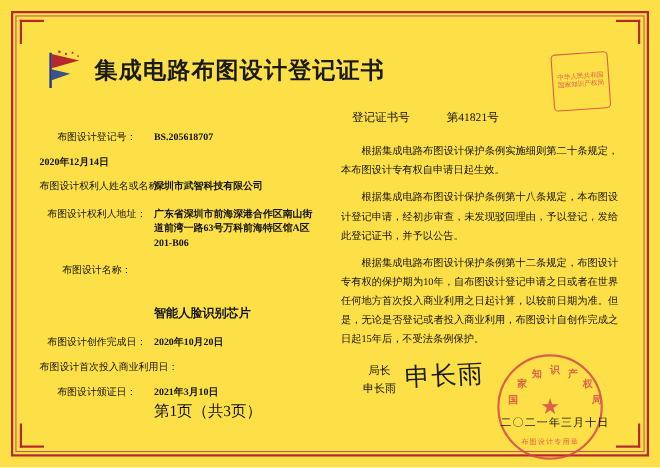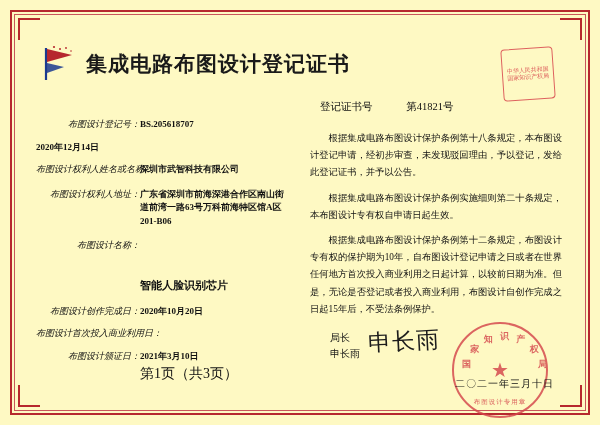--- a/index.html
+++ b/index.html
@@ -7,21 +7,21 @@
     padding: 0;
     background: #ffffff;
   }
   body {
     font-family: "Liberation Serif", serif;
   }
   #page {
     position: relative;
     width: 600px;
     height: 425px;
-    background: #fef9c3;
+    background: #fde047;
     overflow: hidden;
   }
   
   .border-outer {
     position: absolute;
     left: 10px; top: 10px;
     width: 580px; height: 405px;
     border: 2px solid #b6282e;
     box-sizing: border-box;
   }
@@ -114,23 +114,22 @@
     line-height: 1.5;
   }
   .field {
     display: flex;
     margin-bottom: 9px;
     align-items: flex-start;
   }
   .field .f-label {
     width: 104px;
     flex: 0 0 104px;
-    text-align: right;
-    white-space: nowrap;
-    font-style: italic;
+    text-align: center;
+    white-space: nowrap;
   }
   .field .f-value {
     flex: 1 1 auto;
     font-weight: bold;
   }
   .field.tall { margin-bottom: 11px; }
   .f-value.big {
     font-size: 11px;
     margin-top: 38px;
   }
@@ -152,20 +151,21 @@
   }
 
   
   .sign-block {
     position: absolute;
     left: 330px;
     top: 330px;
     font-size: 10px;
     color: #111;
     line-height: 1.6;
+    text-align: center;
   }
   .sign-block .sline { white-space: nowrap; }
   .signature {
     position: absolute;
     left: 368px;
     top: 326px;
     font-size: 23px;
     color: #1c1c1c;
     font-family: "Liberation Serif", serif;
     letter-spacing: 1px;
@@ -302,22 +302,22 @@
       <span class="f-label">布图设计首次投入商业利用日：</span>
       <span class="f-value"></span>
     </div>
     <div class="field">
       <span class="f-label">布图设计颁证日：</span>
       <span class="f-value">2021年3月10日</span>
     </div>
   </div>
 
   <div class="body-text">
+    <p>根据集成电路布图设计保护条例实施细则第二十条规定，本布图设计专有权自申请日起生效。</p>
     <p>根据集成电路布图设计保护条例第十八条规定，本布图设计登记申请，经初步审查，未发现驳回理由，予以登记，发给此登记证书，并予以公告。</p>
-    <p>根据集成电路布图设计保护条例实施细则第二十条规定，本布图设计专有权自申请日起生效。</p>
     <p>根据集成电路布图设计保护条例第十二条规定，布图设计专有权的保护期为10年，自布图设计登记申请之日或者在世界任何地方首次投入商业利用之日起计算，以较前日期为准。但是，无论是否登记或者投入商业利用，布图设计自创作完成之日起15年后，不受法条例保护。</p>
   </div>
 
   <div class="sign-block">
     <div class="sline">局长</div>
     <div class="sline">申长雨</div>
   </div>
   <div class="signature">申长雨</div>
 
   <div class="seal-round">

